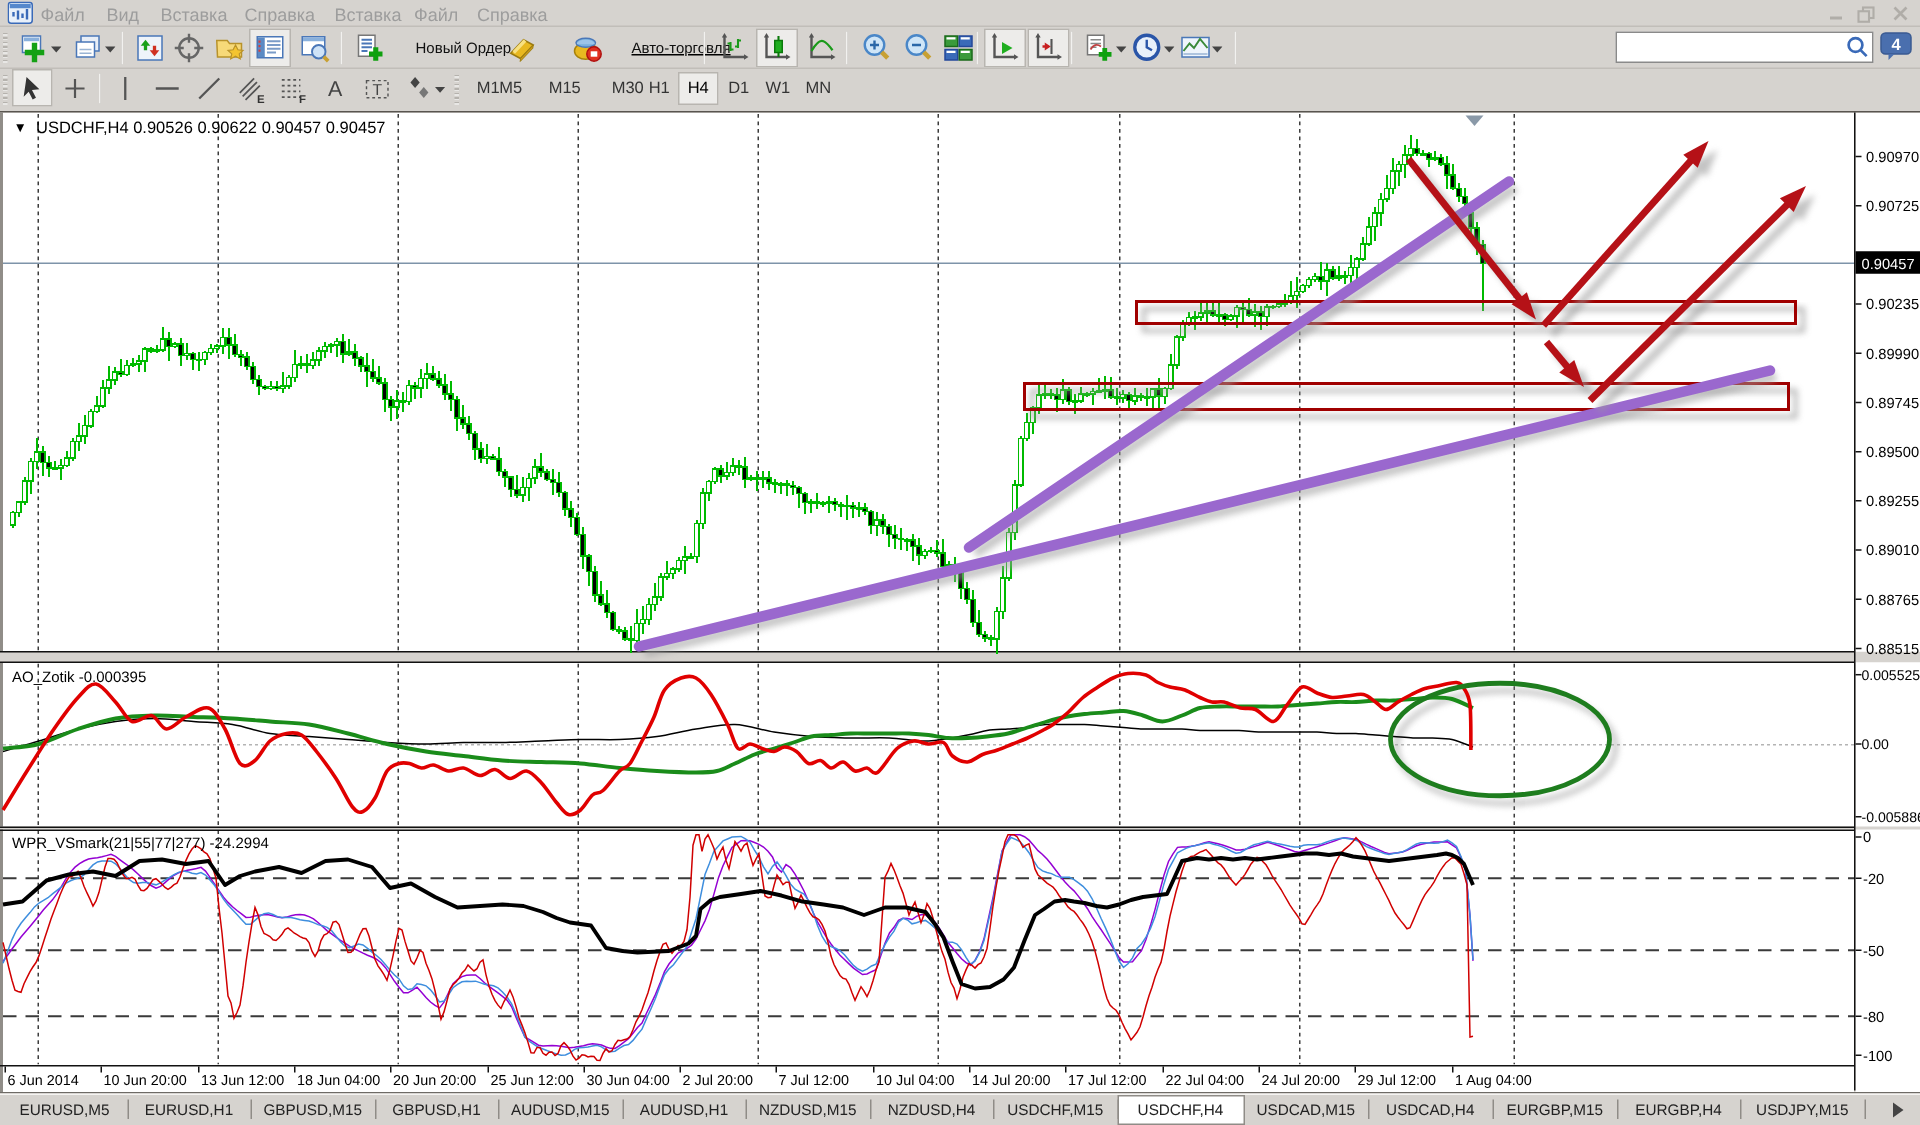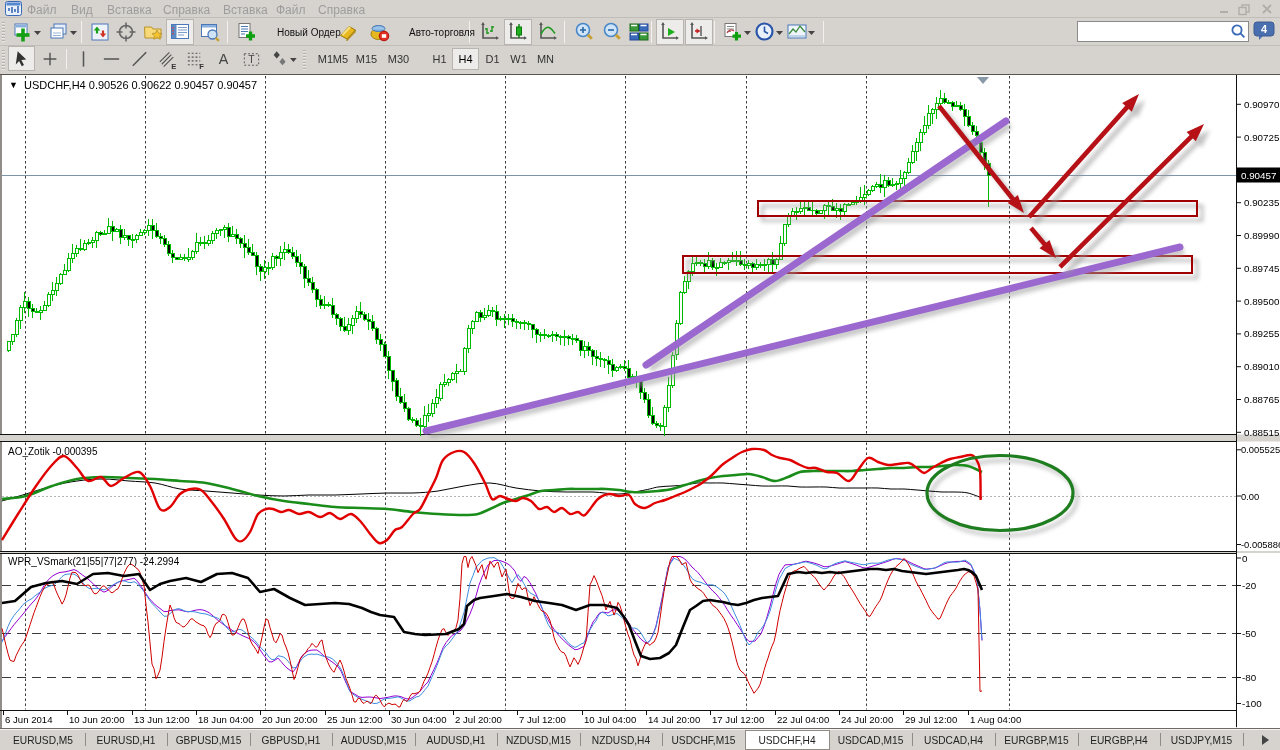--- a/index.html
+++ b/index.html
@@ -116,21 +116,21 @@
       </svg>
       <span class="btxt">Новый Ордер</span>
     </span>
     <span class="tbtn" style="left:334px;">
       <svg width="22" height="22" viewBox="0 0 22 22">
         <path d="M3.5 14.5L12 5.5l6.5 3.5-8.5 9z" fill="#e8b820" stroke="#9a7a10"></path>
         <path d="M5.5 14L13 6" stroke="#f8e080" stroke-width="2.2"></path>
         <path d="M10 18l8.5-9-.3 2.2-8.4 8.8z" fill="#c89a18" stroke="#9a7a10" stroke-width=".6"></path>
       </svg>
     </span>
-    <span class="tbtn" style="left:365px;">
+    <span class="tbtn" style="left:377px;text-decoration:underline;">
       <svg width="22" height="22" viewBox="0 0 22 22">
         <ellipse cx="10.5" cy="13" rx="7.5" ry="5.5" fill="#e8b820" stroke="#a8820a"></ellipse>
         <ellipse cx="10.5" cy="7.5" rx="6.5" ry="3" fill="#7ab0dc" stroke="#4a77b8"></ellipse>
         <path d="M4.5 8.5c0-1.6 2.7-3 6-3s6 1.4 6 3" fill="#9cc4e8"></path>
         <circle cx="16" cy="15" r="4.8" fill="#e03020" stroke="#b01010"></circle>
         <rect x="13.8" y="13.2" width="4.4" height="3.6" fill="#fff"></rect>
       </svg>
       <span class="btxt">Авто-торговля</span>
     </span>
     <span class="tsep" style="left:469px;top:3px;height:22px"></span>
@@ -297,22 +297,22 @@
         <path d="M8 3l3.2 3.8L8 10.6 4.8 6.8z" fill="#444"></path>
         <path d="M14 10l3.2 3.8-3.2 3.8-3.2-3.8z" fill="#777"></path>
       </svg>
       <svg width="7" height="16" viewBox="0 0 7 16">
         <path d="M0 7l3.5 4L7 7z" fill="#444"></path>
       </svg>
     </span>
     <span class="tgrip" style="left:303px"></span>
     <span class="pbtn" style="left:312px;width:27px">M1</span>
     <span class="pbtn" style="left:328px;width:25px">M5</span>
-    <span class="pbtn" style="left:352px;width:29px">M15</span>
-    <span class="pbtn" style="left:384px;width:29px">M30</span>
+    <span class="pbtn" style="left:362px;width:29px">M15</span>
+    <span class="pbtn" style="left:404px;width:29px">M30</span>
     <span class="pbtn" style="left:427px;width:25px">H1</span>
     <span class="pbtn press" style="left:452px;width:27px">H4</span>
     <span class="pbtn" style="left:480px;width:25px">D1</span>
     <span class="pbtn" style="left:506px;width:25px">W1</span>
     <span class="pbtn" style="left:532px;width:27px">MN</span>
   </div>
 <div class="chartwrap"><svg width="1280" height="676" viewBox="0 74 1280 676" font-family="Liberation Sans, sans-serif">
 <defs>
 <filter id="sh" x="-30%" y="-30%" width="180%" height="180%">
           <feGaussianBlur stdDeviation="2.2"></feGaussianBlur>

